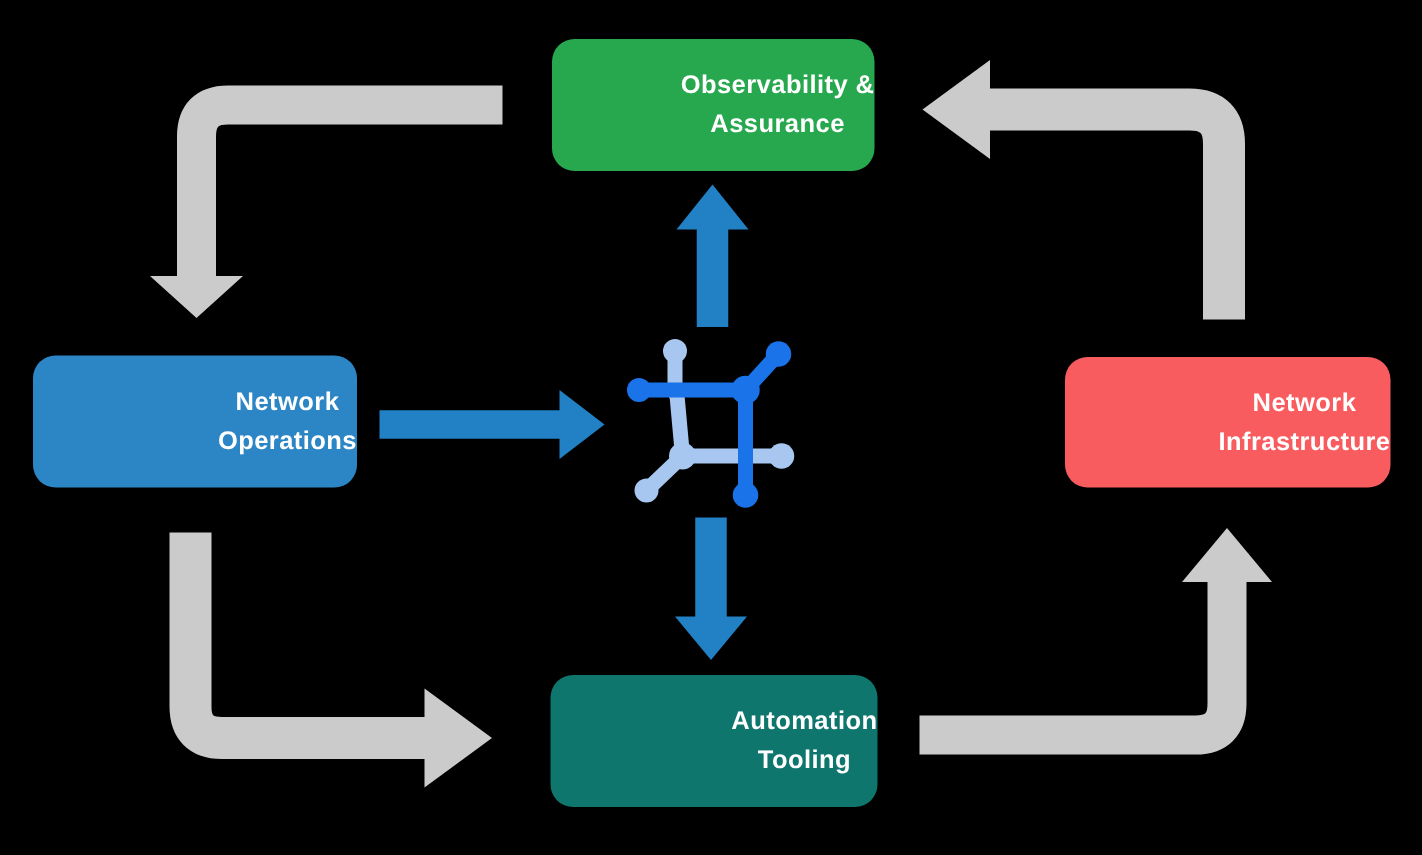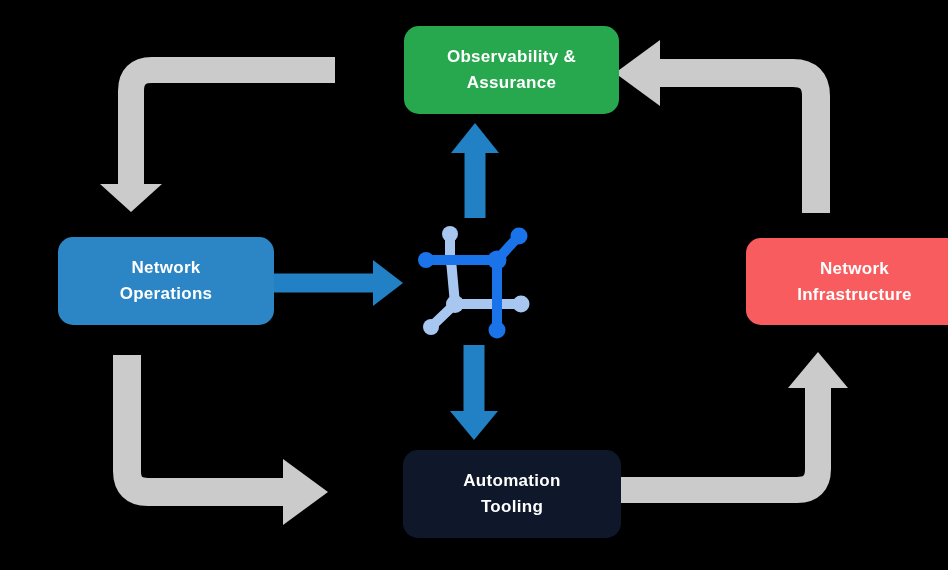--- a/index.html
+++ b/index.html
@@ -6,24 +6,23 @@
   #canvas{
     position:relative;
     width:948px;height:570px;
     background:#000;
     overflow:hidden;
     font-family:"Liberation Sans", sans-serif;
   }
   #arrow-layer{position:absolute;left:0;top:0;width:948px;height:570px;}
   .node{
     position:absolute;
-    display:flex;align-items:center;justify-content:center;
+    display:flex;align-items:center;justify-content:flex-end;
     border-radius:15px;
     box-sizing:border-box;
-    margin-left:36px;
   }
   .node-label{
     color:#fff;
     font-size:17px;
     line-height:26px;
     font-weight:600;
     letter-spacing:.3px;
     text-align:center;
     white-space:pre-line;
   }
@@ -111,18 +110,18 @@
   <div class="node" id="node-operations" style="background-color: rgb(44, 134, 197);">
     <span class="node-label">Network
 Operations</span>
   </div>
 
   <div class="node" id="node-infrastructure" style="background-color: rgb(249, 92, 95);">
     <span class="node-label">Network
 Infrastructure</span>
   </div>
 
-  <div class="node" id="node-automation" style="background-color: #0f172a;">
+  <div class="node" id="node-automation" style="background-color: #0f766e;">
     <span class="node-label">Automation
 Tooling</span>
   </div>
 
 </div>
 
 </body></html>

